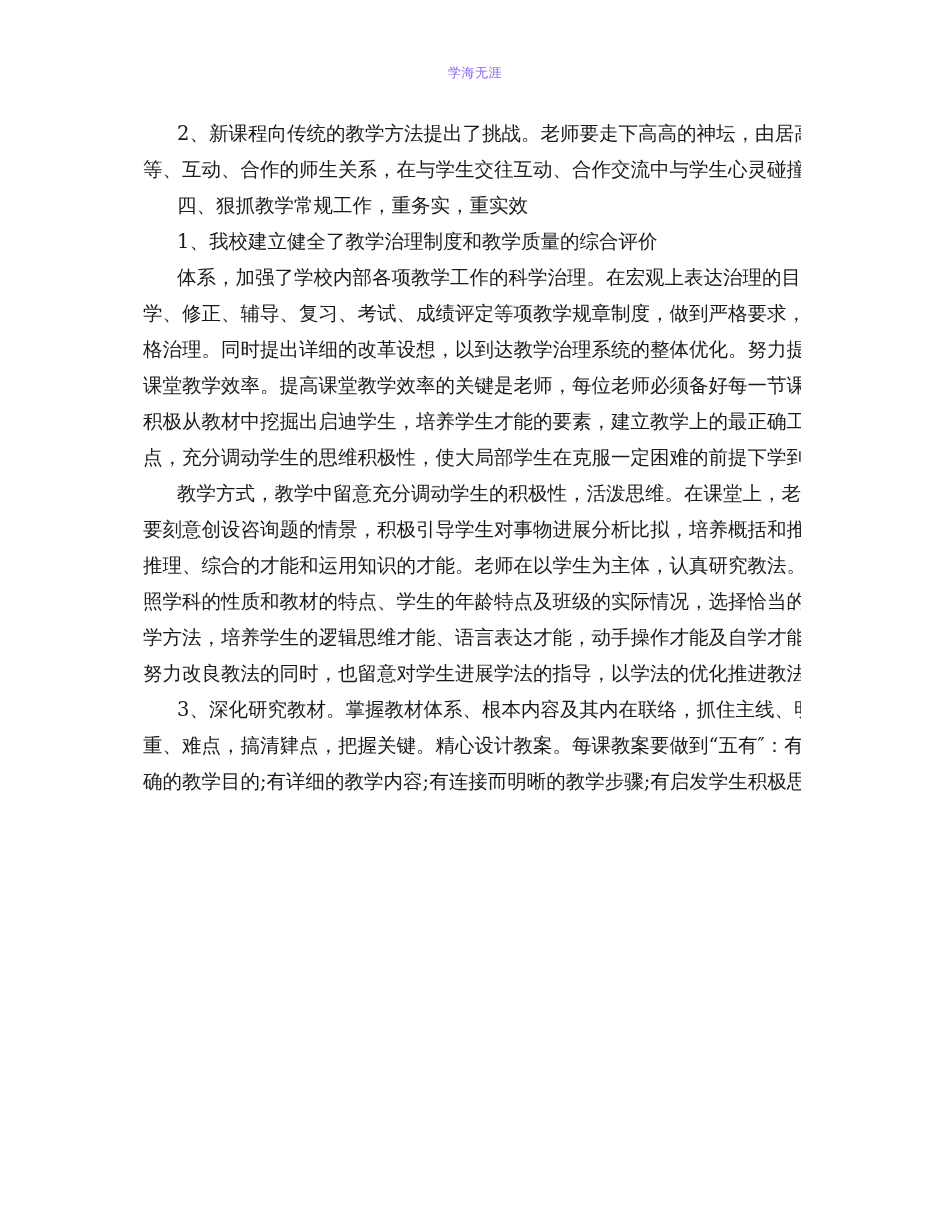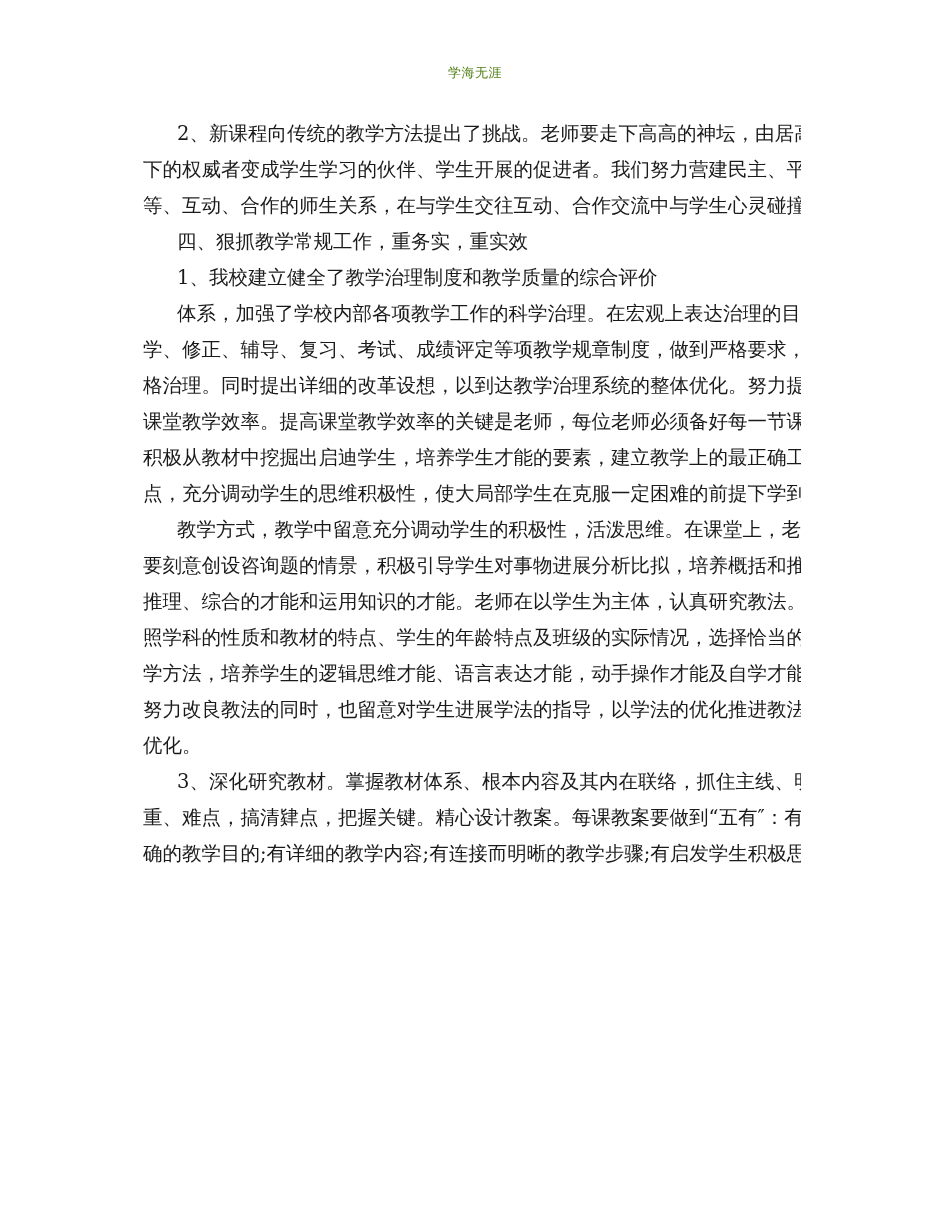--- a/index.html
+++ b/index.html
@@ -1,45 +1,43 @@
 <!DOCTYPE html>
 <html><head>
   <meta charset="utf-8">
   <style>
     html, body { margin: 0; padding: 0; background: #ffffff; }
     body { width: 950px; height: 1230px; position: relative; overflow: hidden;
            font-family: "DejaVu Serif", "Liberation Serif", serif; color: #1a1a1a; }
     .header { position: absolute; top: 64px; left: 0; width: 950px; text-align: center;
-              font-size: 13px; color: #4d7c0f; letter-spacing: 0.5px; }
+              font-size: 13px; color: #8b5cf6; letter-spacing: 0.5px; }
     .content { position: absolute; top: 116px; left: 143px; width: 658px; }
     .line { height: 36px; line-height: 36px; font-size: 19.5px; white-space: nowrap;
             text-align: justify; text-align-last: justify; overflow: hidden; }
     .line.last { text-align-last: left; }
     .line.indent { padding-left: 34px; }
   </style>
 </head>
 <body>
 
 <div class="header">学海无涯</div>
 
 <div class="content" id="doc">
     <div class="line indent">2、新课程向传统的教学方法提出了挑战。老师要走下高高的神坛，由居高临</div>
-    <div class="line">下的权威者变成学生学习的伙伴、学生开展的促进者。我们努力营建民主、平</div>
     <div class="line">等、互动、合作的师生关系，在与学生交往互动、合作交流中与学生心灵碰撞、</div>
     <div class="line indent last">四、狠抓教学常规工作，重务实，重实效</div>
     <div class="line indent last">1、我校建立健全了教学治理制度和教学质量的综合评价</div>
     <div class="line indent">体系，加强了学校内部各项教学工作的科学治理。在宏观上表达治理的目的</div>
     <div class="line">学、修正、辅导、复习、考试、成绩评定等项教学规章制度，做到严格要求，严</div>
     <div class="line">格治理。同时提出详细的改革设想，以到达教学治理系统的整体优化。努力提高</div>
     <div class="line">课堂教学效率。提高课堂教学效率的关键是老师，每位老师必须备好每一节课，</div>
     <div class="line">积极从教材中挖掘出启迪学生，培养学生才能的要素，建立教学上的最正确工作</div>
     <div class="line">点，充分调动学生的思维积极性，使大局部学生在克服一定困难的前提下学到更</div>
     <div class="line indent">教学方式，教学中留意充分调动学生的积极性，活泼思维。在课堂上，老师</div>
     <div class="line">要刻意创设咨询题的情景，积极引导学生对事物进展分析比拟，培养概括和推断</div>
     <div class="line">推理、综合的才能和运用知识的才能。老师在以学生为主体，认真研究教法。依</div>
     <div class="line">照学科的性质和教材的特点、学生的年龄特点及班级的实际情况，选择恰当的教</div>
     <div class="line">学方法，培养学生的逻辑思维才能、语言表达才能，动手操作才能及自学才能。</div>
     <div class="line">努力改良教法的同时，也留意对学生进展学法的指导，以学法的优化推进教法的</div>
-    <div class="line last">优化。</div>
     <div class="line indent">3、深化研究教材。掌握教材体系、根本内容及其内在联络，抓住主线、明确</div>
     <div class="line">重、难点，搞清肄点，把握关键。精心设计教案。每课教案要做到“五有″：有明</div>
     <div class="line">确的教学目的;有详细的教学内容;有连接而明晰的教学步骤;有启发学生积极思维</div>
   </div>
 
 </body></html>

